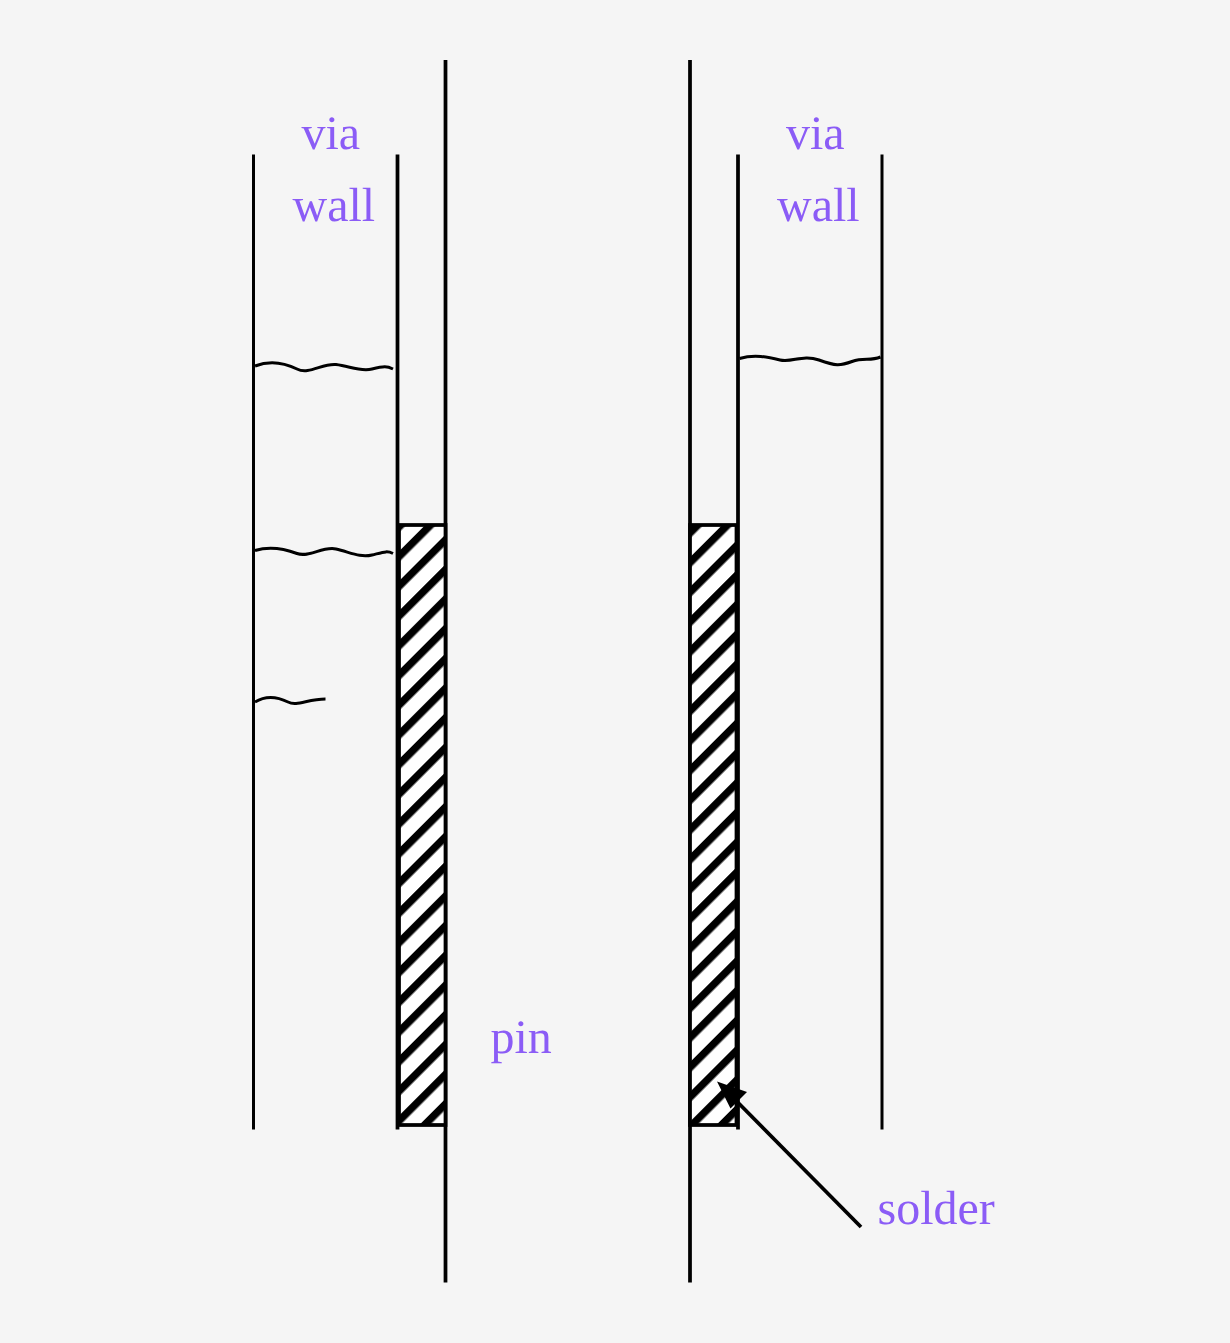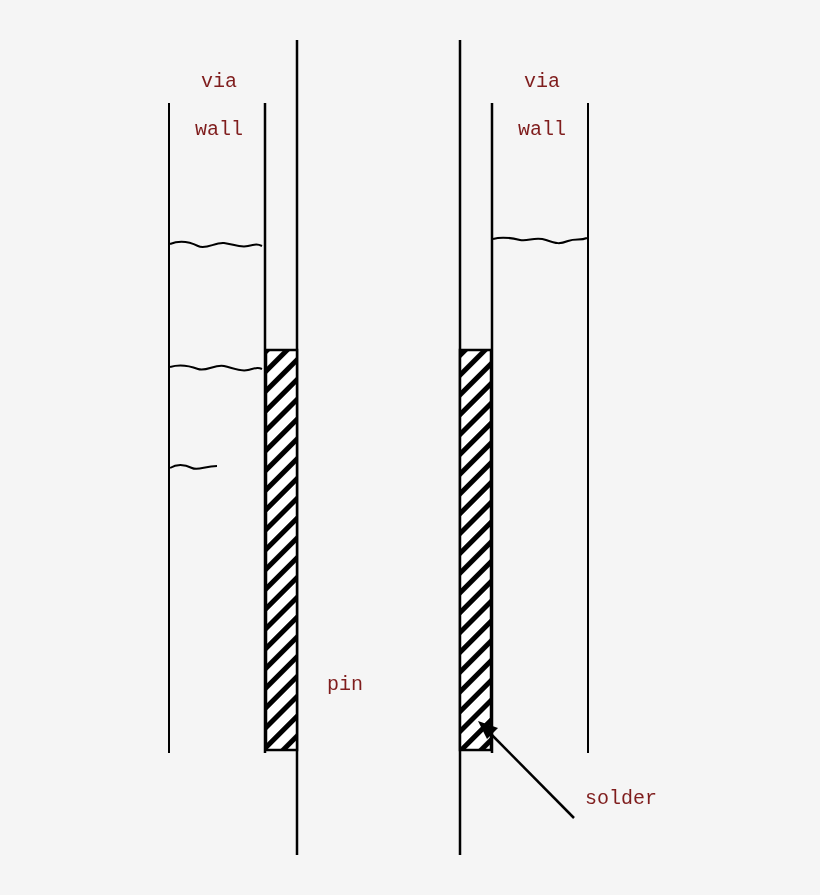--- a/index.html
+++ b/index.html
@@ -1,18 +1,18 @@
 <!DOCTYPE html>
 <html><head>
   <meta charset="utf-8">
   <style>
     html, body { margin: 0; padding: 0; }
     body { width: 820px; height: 895px; background: #f5f5f5; position: relative; overflow: hidden; }
     svg { position: absolute; left: 0; top: 0; }
-    .lbl { position: absolute; font-family: Liberation Mono, monospace; font-size: 20px; color: #7f1d1d; line-height: 1; white-space: nowrap; }
+    .lbl { position: absolute; font-family: Liberation Serif, serif; font-size: 32px; color: #8b5cf6; line-height: 1; white-space: nowrap; }
   </style>
 </head>
 <body>
 
 <svg width="820" height="895" viewBox="0 0 820 895">
   <defs>
     <pattern id="hatch" patternUnits="userSpaceOnUse" width="14" height="14" patternTransform="rotate(45)">
       <rect width="14" height="14" fill="#ffffff"></rect>
       <rect x="0" y="0" width="5" height="14" fill="#000"></rect>
     </pattern>

